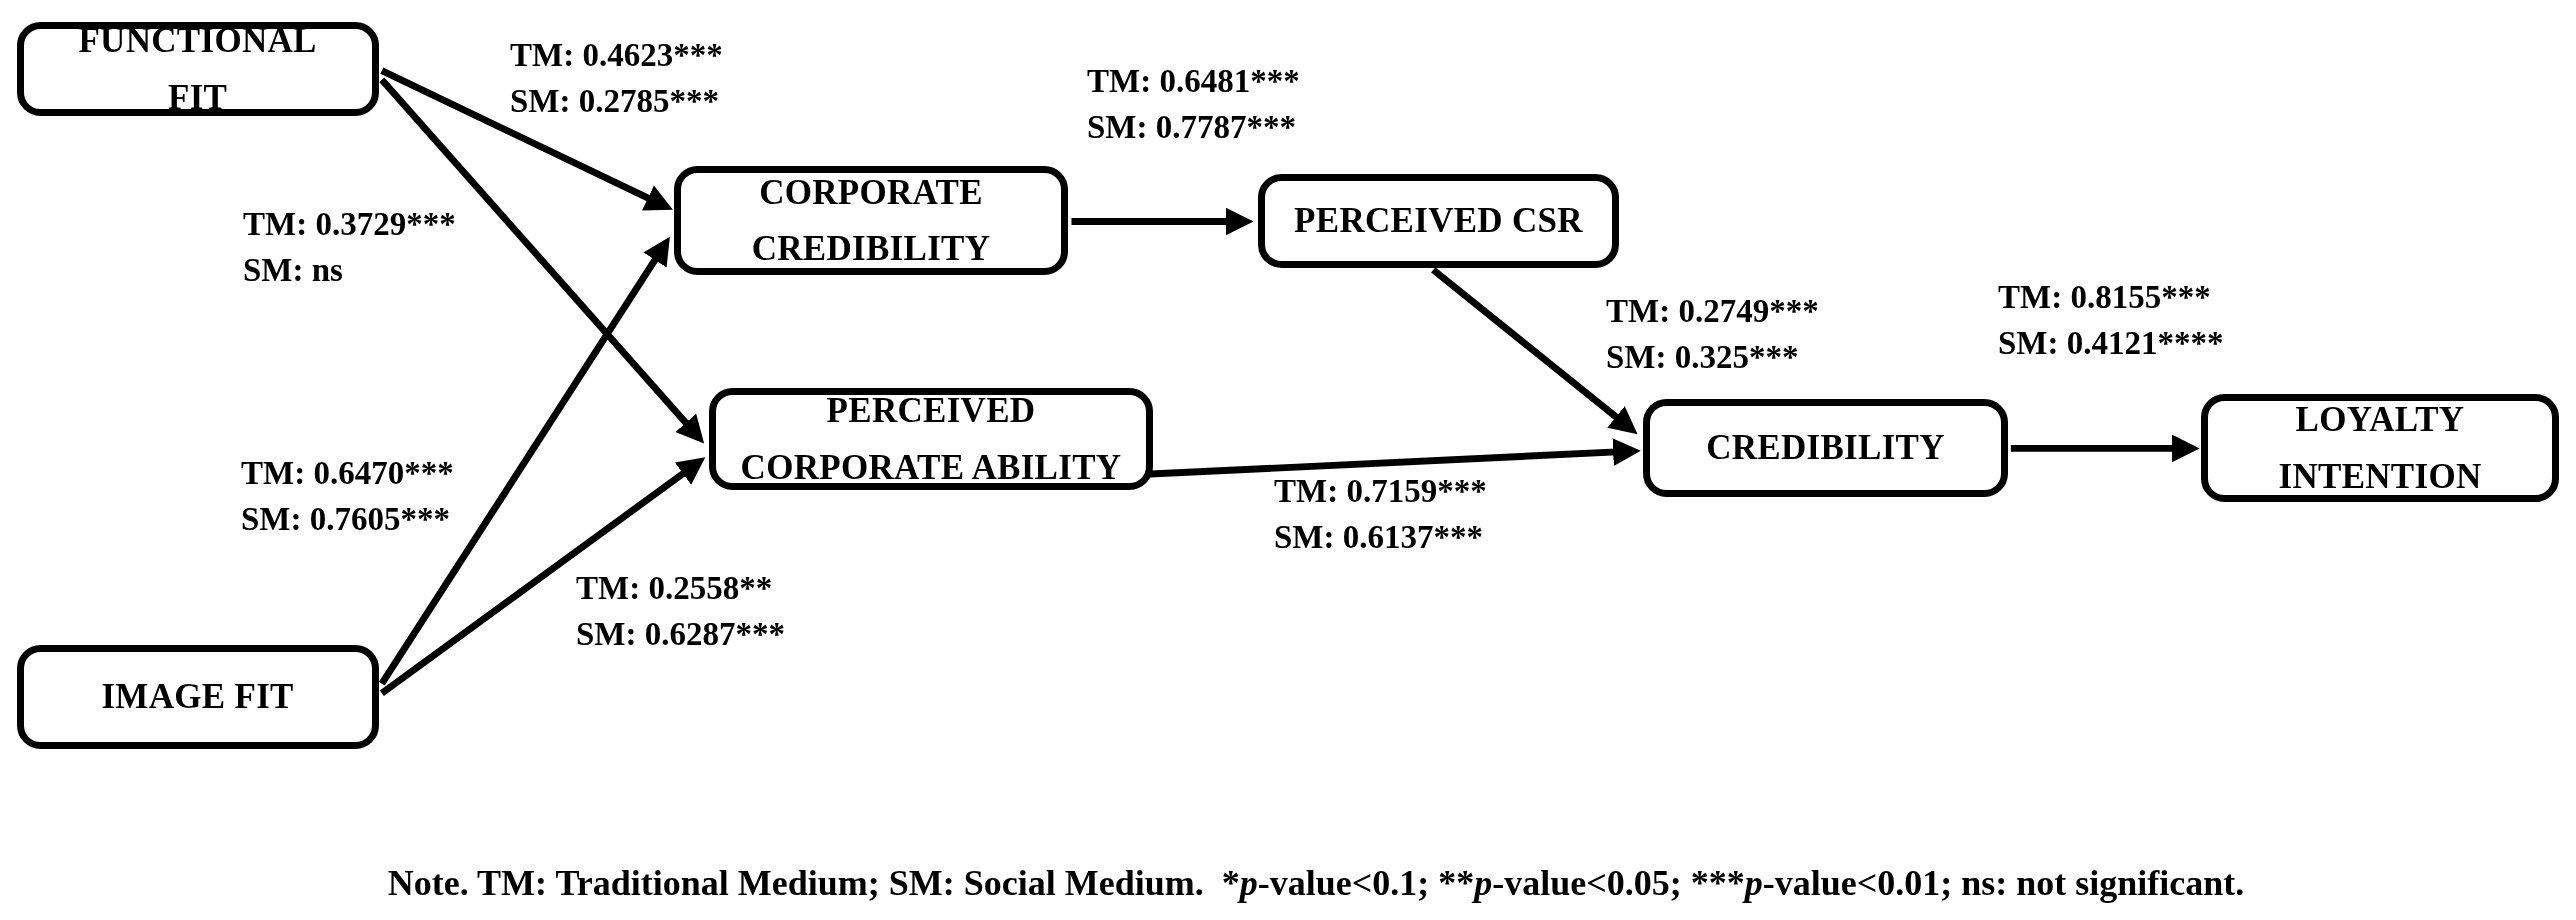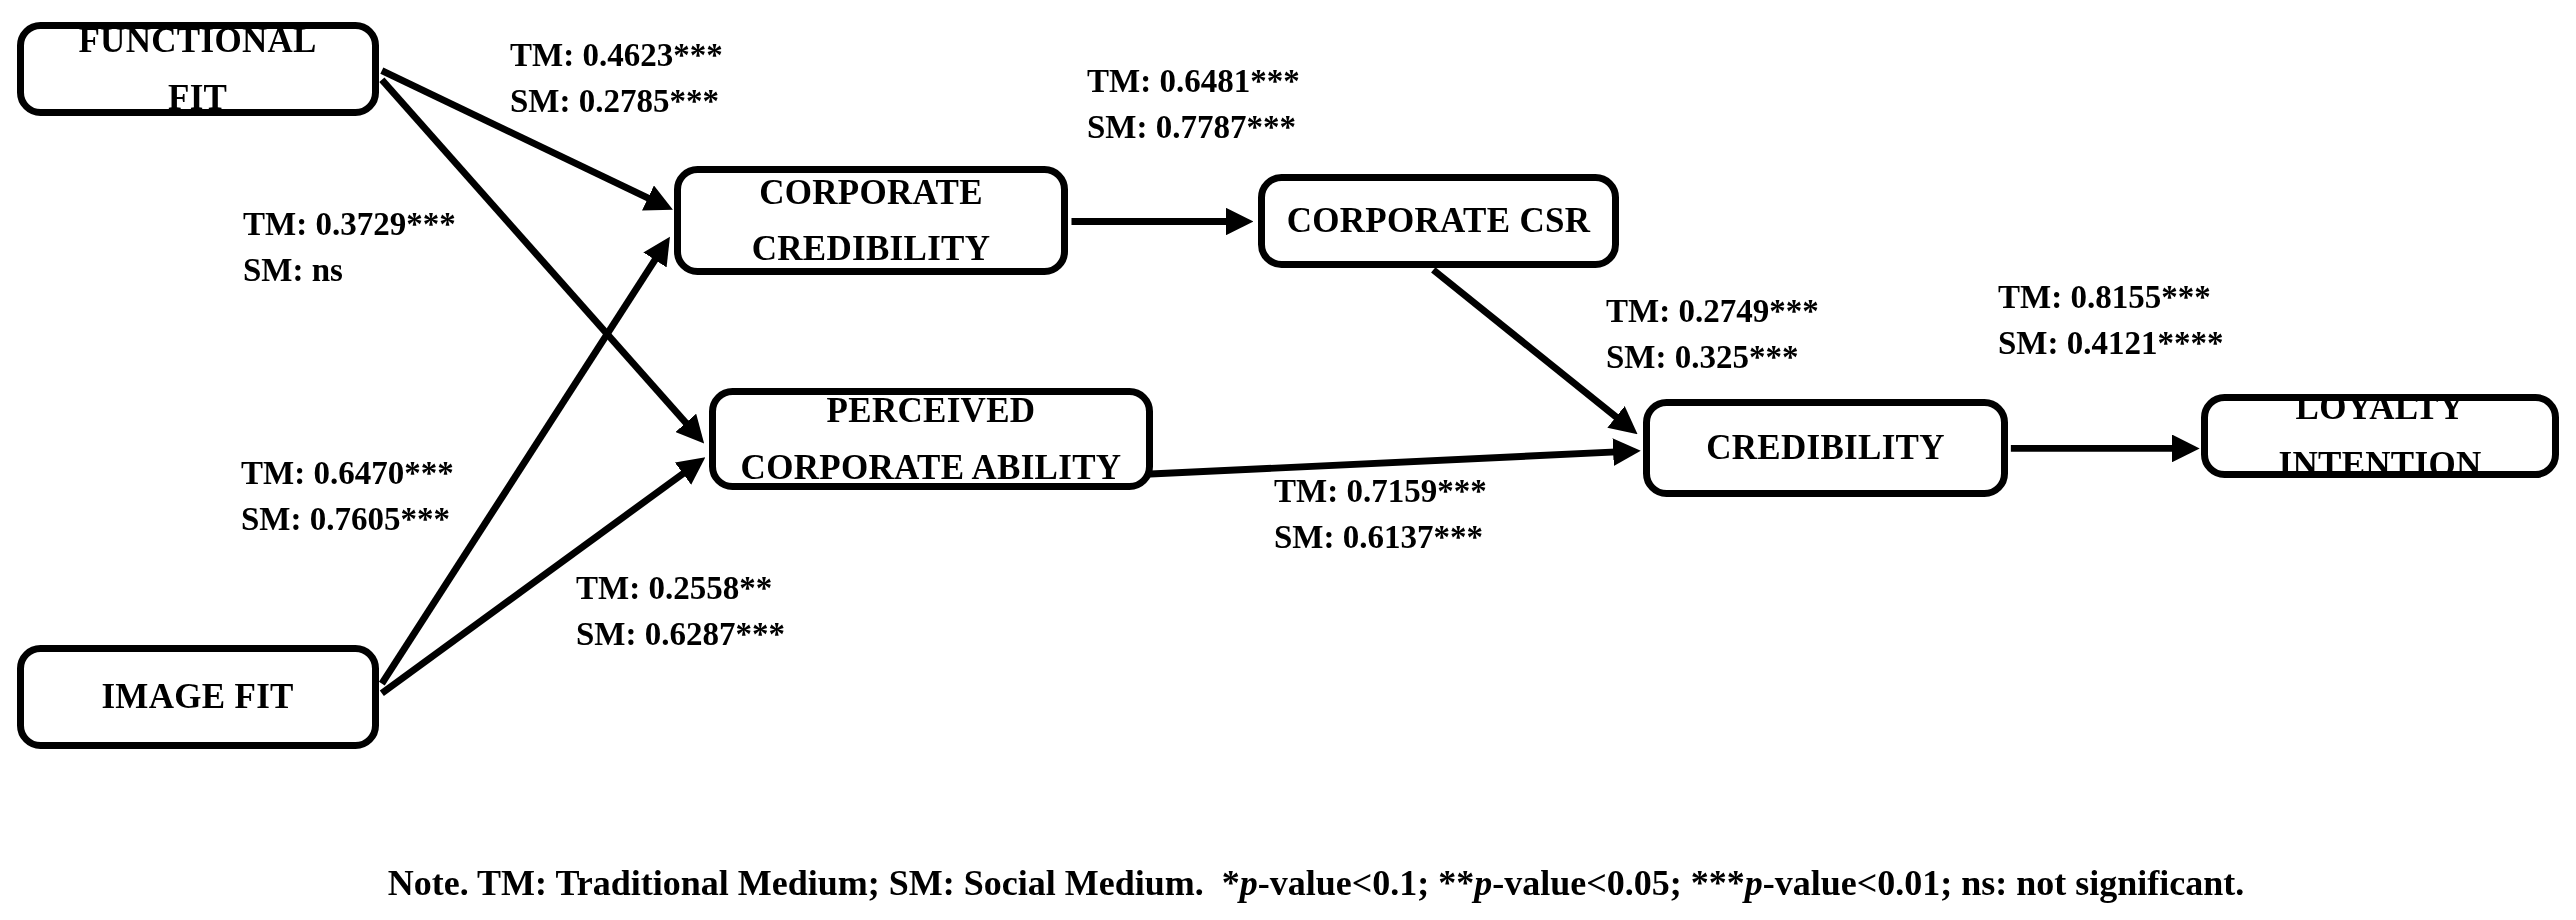--- a/index.html
+++ b/index.html
@@ -88,28 +88,28 @@
     <span>CORPORATE</span>
     <span>CREDIBILITY</span>
   </div>
 
   <div class="node" style="left:709px; top:388px; width:444px; height:102px;">
     <span>PERCEIVED</span>
     <span>CORPORATE ABILITY</span>
   </div>
 
   <div class="node" style="left:1258px; top:174px; width:361px; height:94px;">
-    <span>CORPORATE CSR</span>
+    <span>PERCEIVED CSR</span>
   </div>
 
   <div class="node" style="left:1643px; top:399px; width:365px; height:98px;">
     <span>CREDIBILITY</span>
   </div>
 
-  <div class="node" style="left:2201px; top:394px; width:358px; height:84px;">
+  <div class="node" style="left:2201px; top:394px; width:358px; height:108px;">
     <span>LOYALTY</span>
     <span>INTENTION</span>
   </div>
 
   <div class="edge-label" style="left:510px; top:33px;">
     <div>TM: 0.4623***</div>
     <div>SM: 0.2785***</div>
   </div>
 
   <div class="edge-label" style="left:243px; top:202px;">

